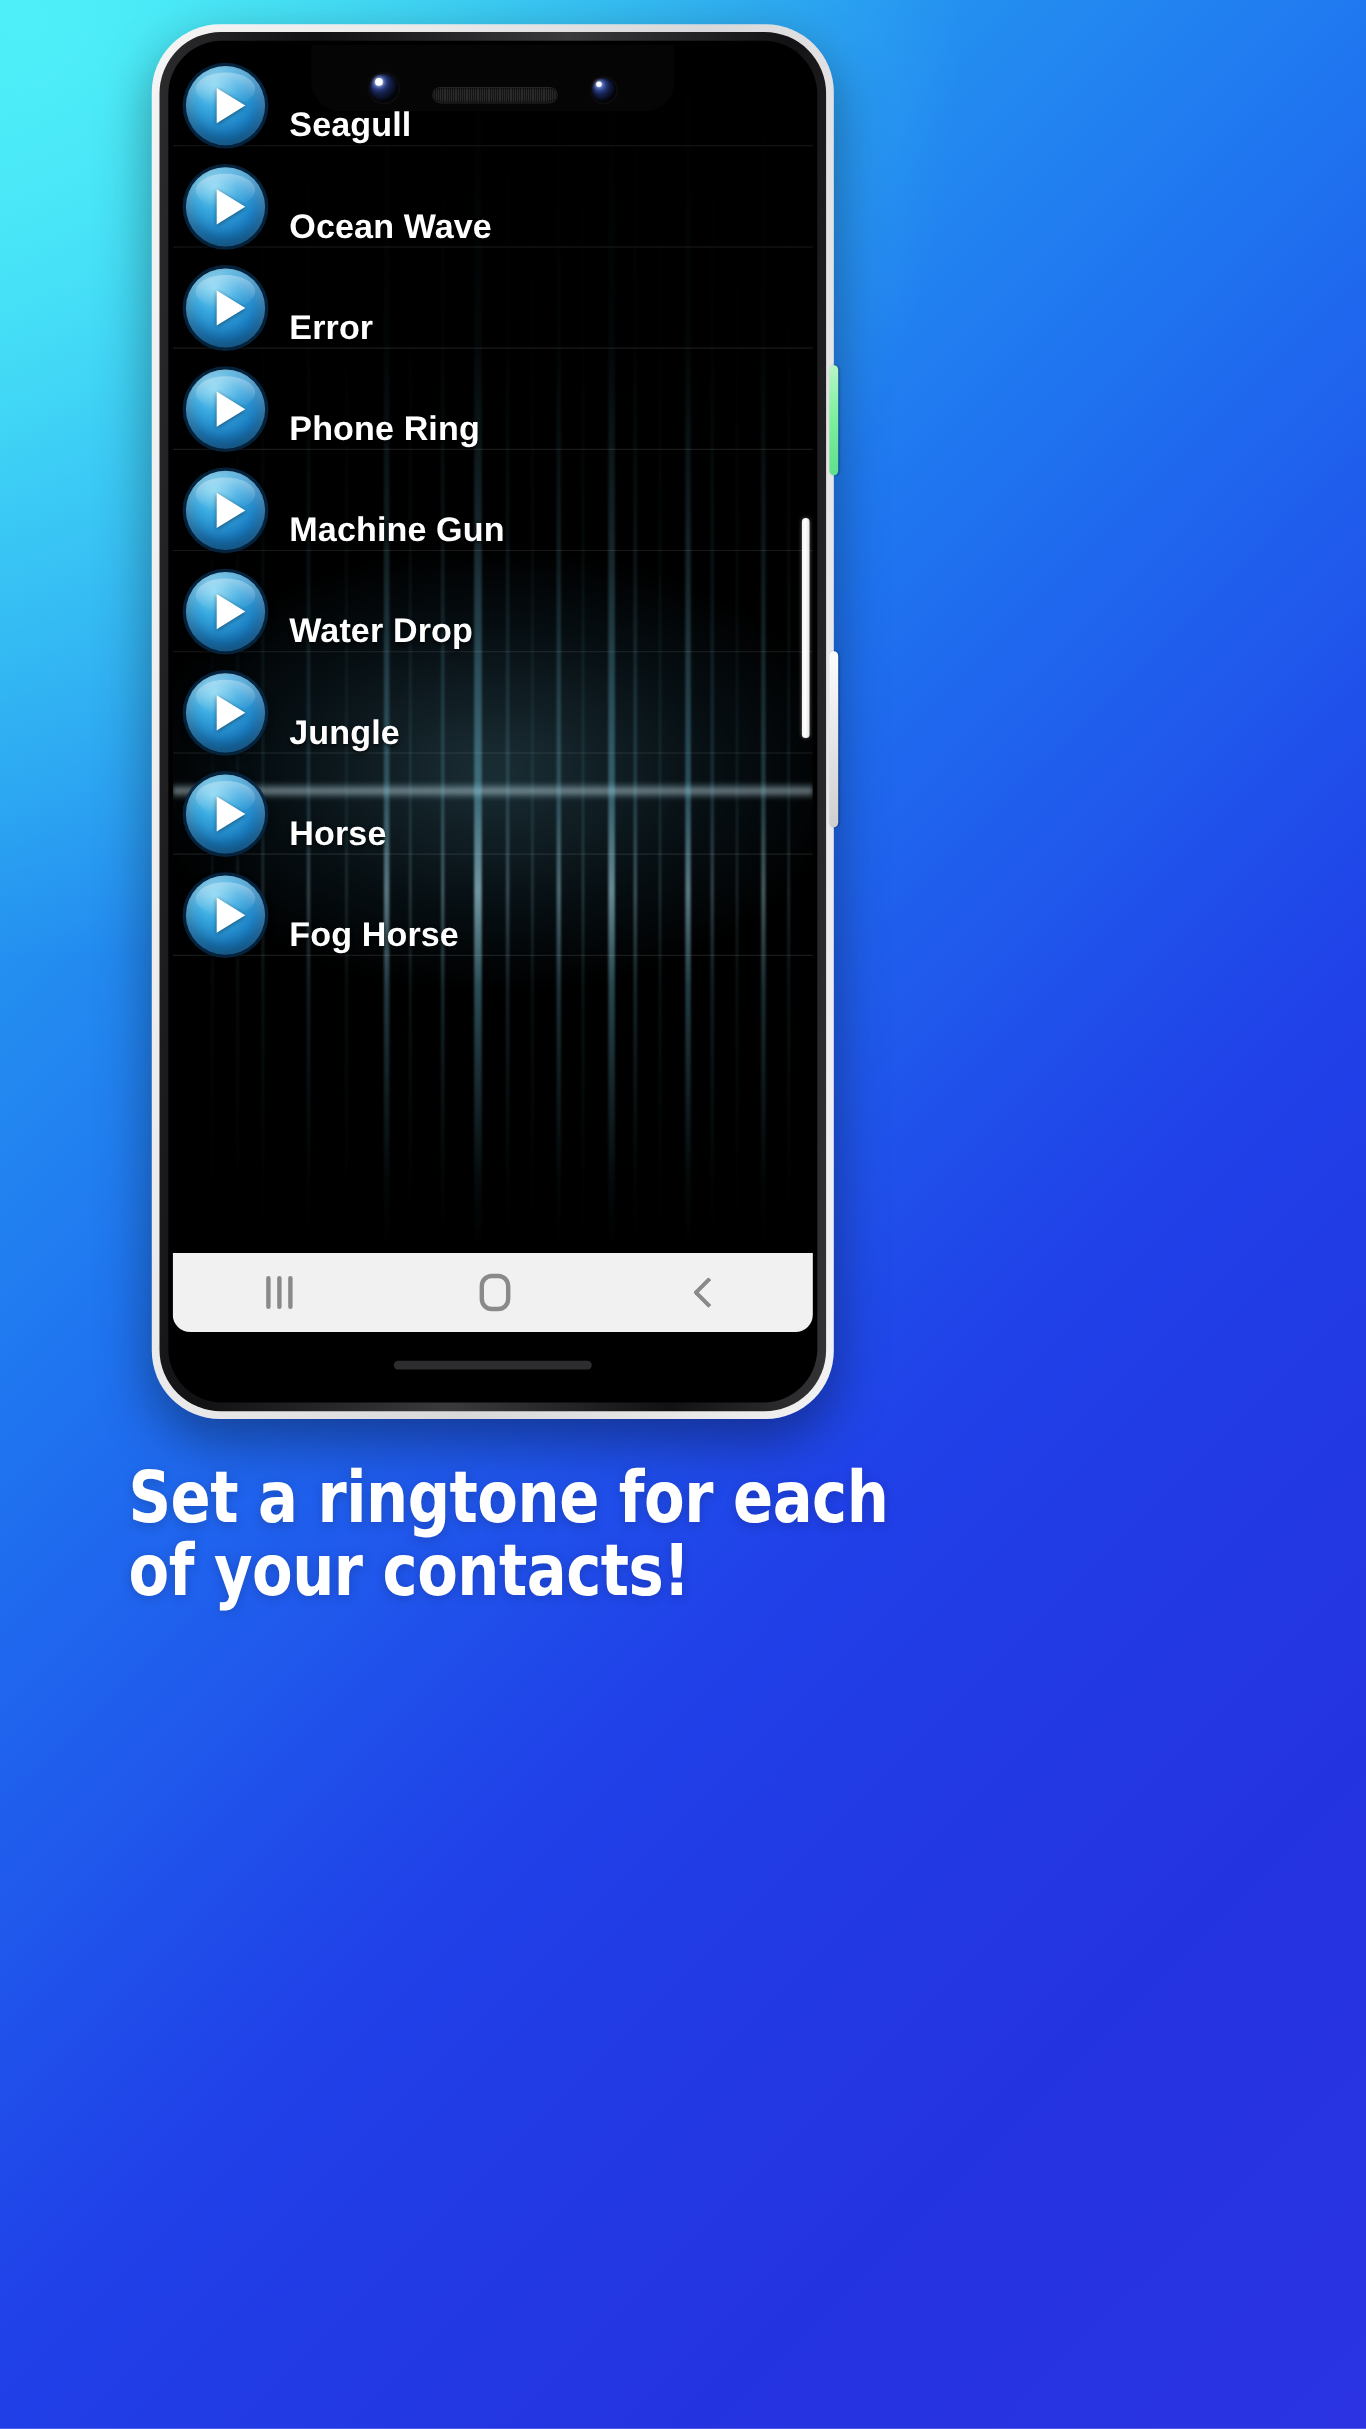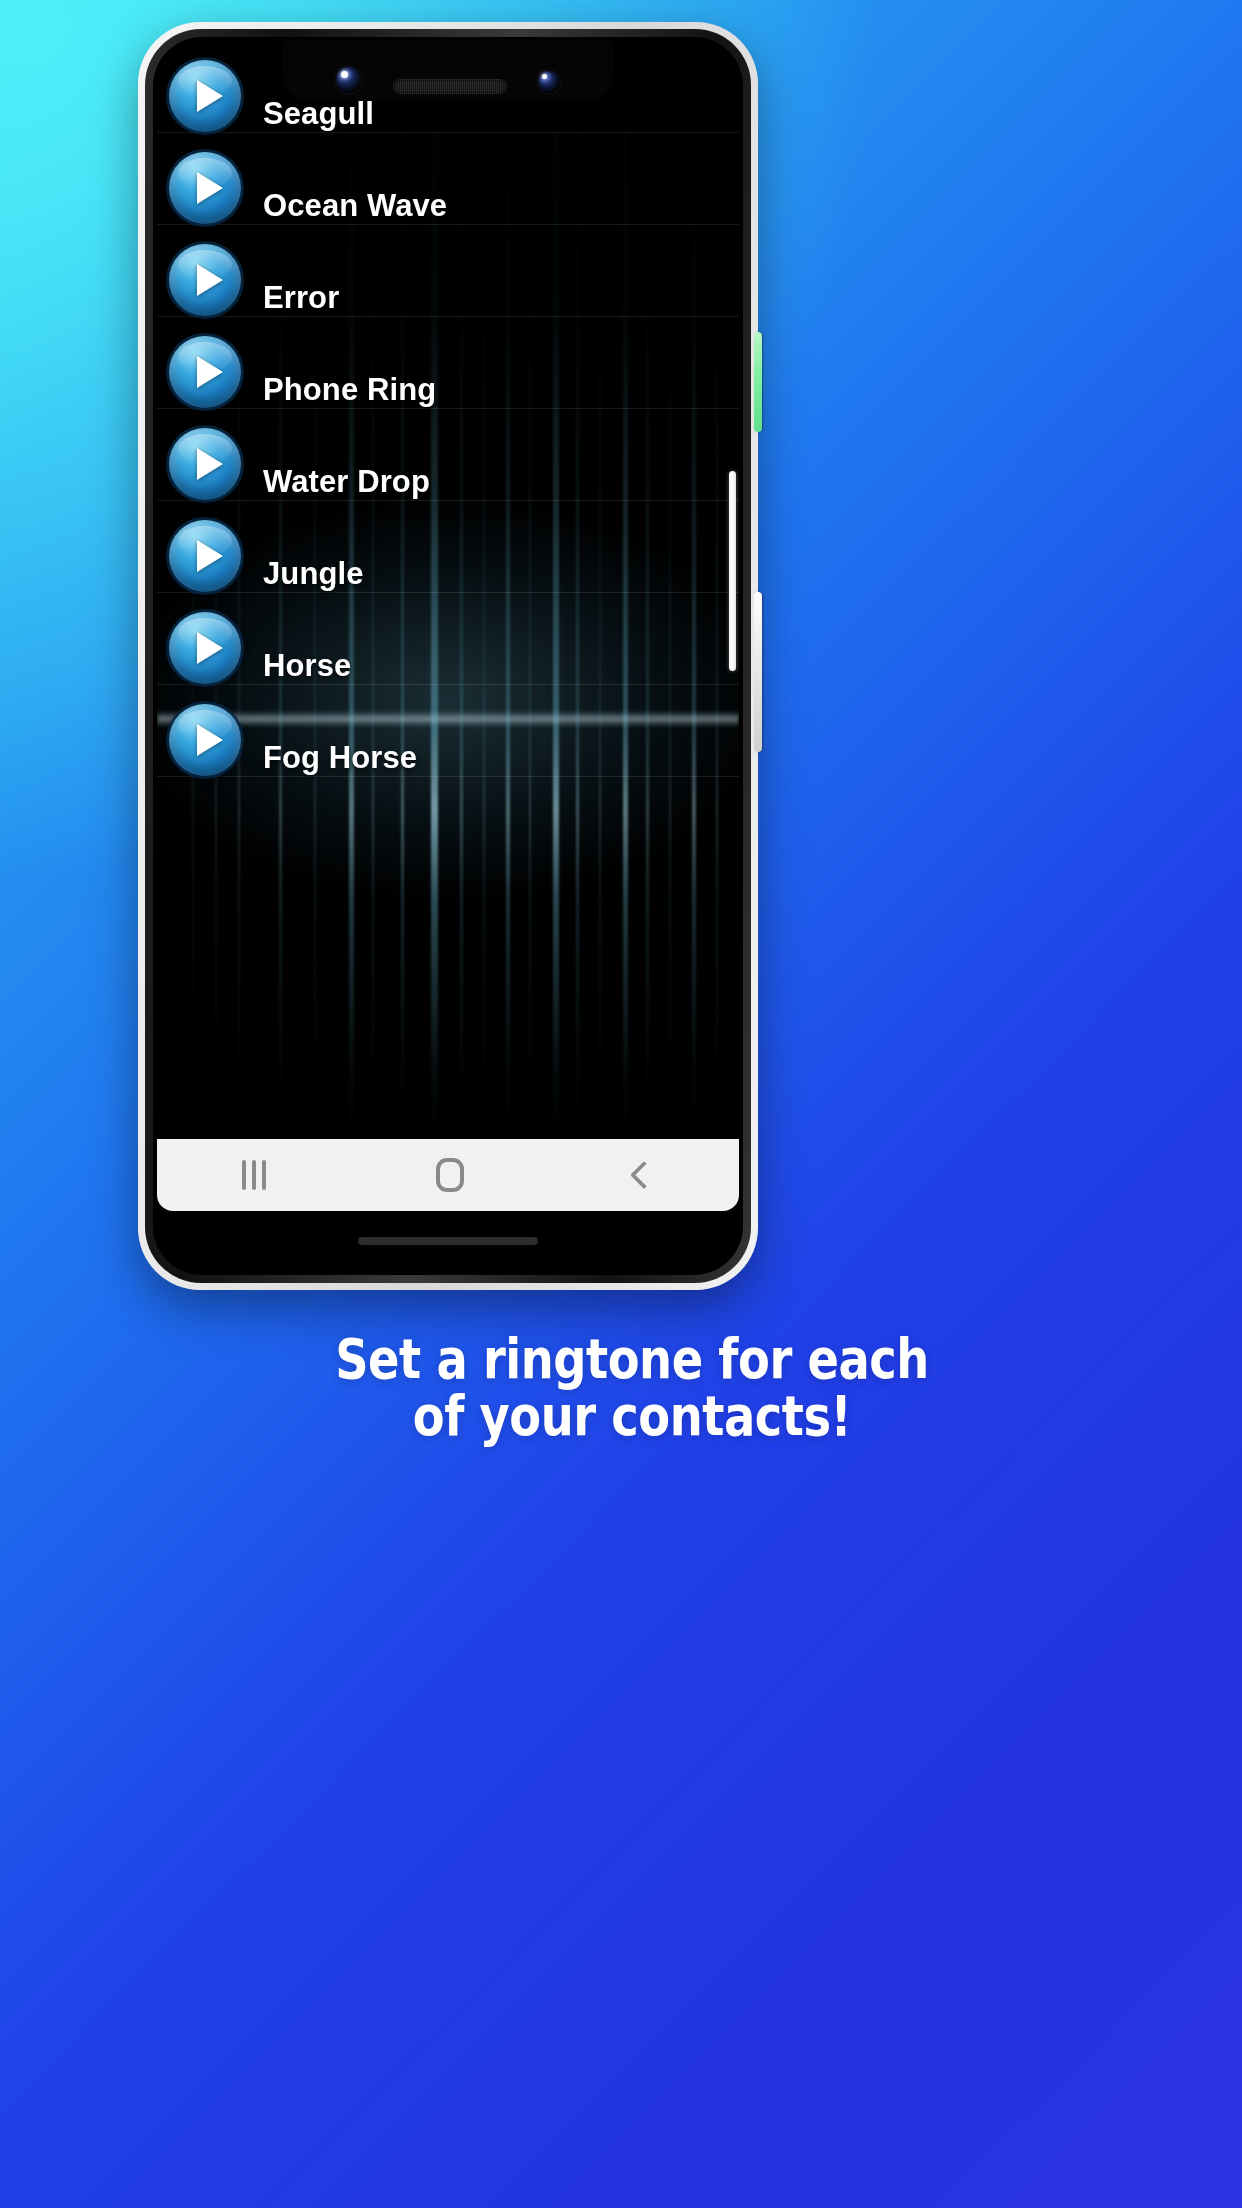--- a/index.html
+++ b/index.html
@@ -206,25 +206,25 @@
     display:flex; align-items:center; justify-content:center;
   }
   .home-indicator{
     width:180px;height:8px;border-radius:5px;
     background:#2d2d2f;
   }
 
   
   .tagline{
     position:absolute; left:0; right:0; top:1330px;
-    text-align:center;
+    text-align:left;
     color:#fff;
     font-family:"Liberation Sans Narrow","DejaVu Sans Condensed","Liberation Sans", sans-serif;
     font-weight:bold;
-    font-size:56px;
+    font-size:65px;
     line-height:1.02;
     letter-spacing:-.5px;
     text-shadow:0 2px 10px rgba(0,0,0,.18);
     padding:0 50px;
     margin-left:22px;
   }
   .tagline .l1, .tagline .l2{ display:block; transform:scaleX(.92); }
 </style>
 </head>
 <body>
@@ -295,20 +295,26 @@
               <div class="row">
                 <div class="play-btn">
                   <div class="tri"></div>
                 </div>
                 <div class="row-label">Phone Ring</div>
               </div>
               <div class="row">
                 <div class="play-btn">
                   <div class="tri"></div>
                 </div>
+                <div class="row-label">Machine Gun</div>
+              </div>
+              <div class="row">
+                <div class="play-btn">
+                  <div class="tri"></div>
+                </div>
                 <div class="row-label">Water Drop</div>
               </div>
               <div class="row">
                 <div class="play-btn">
                   <div class="tri"></div>
                 </div>
                 <div class="row-label">Jungle</div>
               </div>
               <div class="row">
                 <div class="play-btn">

